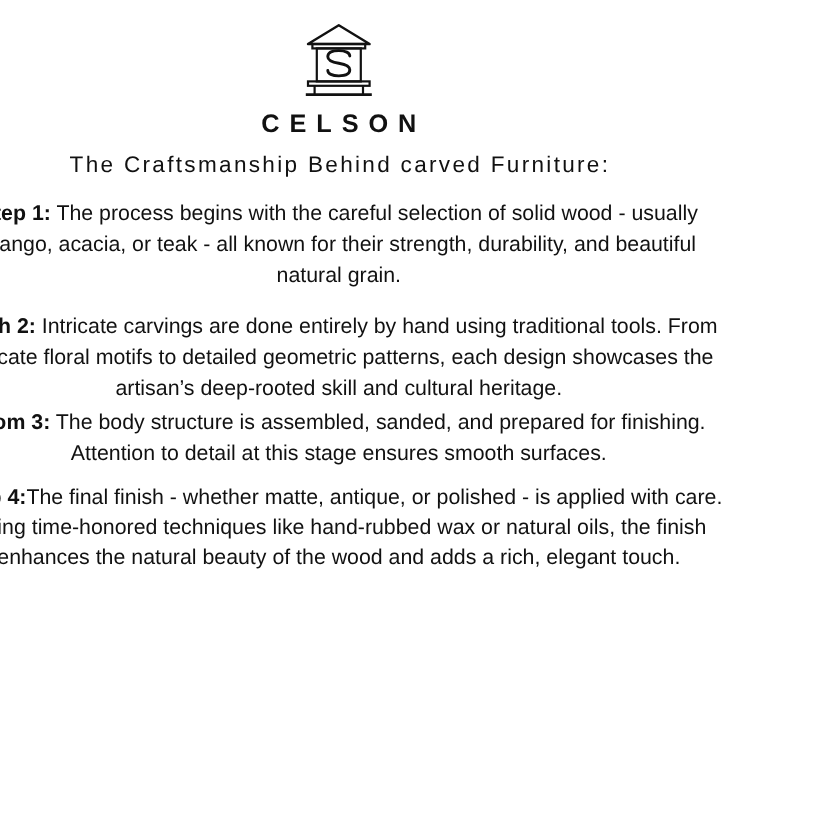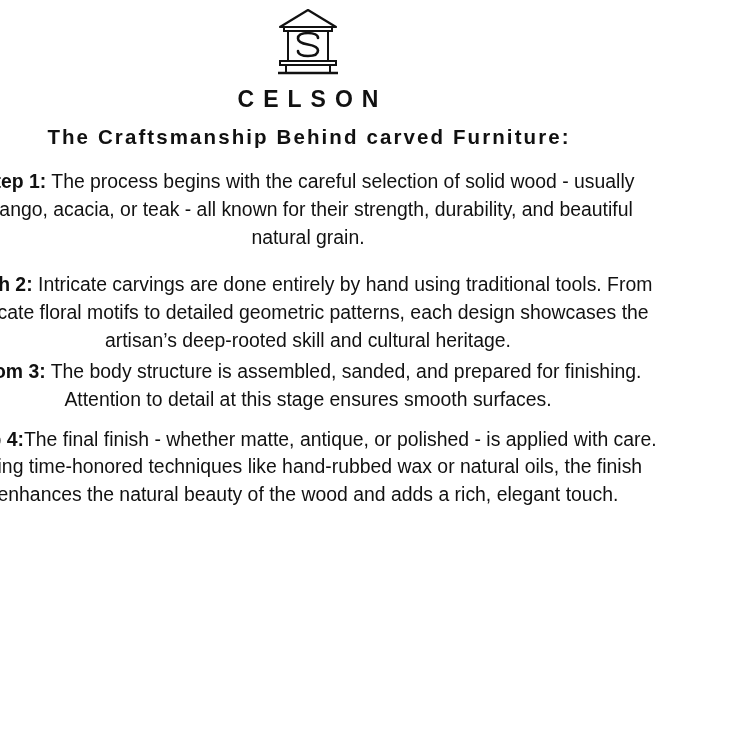--- a/index.html
+++ b/index.html
@@ -11,21 +11,21 @@
     height: 756px;
     background: #ffffff;
     font-family: "Liberation Sans", sans-serif;
     color: #111111;
     overflow: hidden;
   }
   .page {
     width: 616px;
     height: 756px;
     box-sizing: border-box;
-    padding: 4px 14px 6px 14px;
+    padding: 17px 14px 6px 14px;
     display: flex;
     flex-direction: column;
     align-items: center;
   }
   .logo-mark {
     width: 96px;
     height: 74px;
     display: flex;
     align-items: center;
     justify-content: center;
@@ -35,21 +35,21 @@
     font-size: 23px;
     font-weight: 700;
     letter-spacing: 9px;
     text-indent: 9px;
     color: #111111;
     margin-top: 6px;
     text-align: center;
   }
   .headline {
     font-size: 20.5px;
-    font-weight: 700;
+    font-weight: 400;
     letter-spacing: 2.1px;
     text-indent: 2.1px;
     color: #111111;
     margin-top: 12px;
     text-align: center;
     white-space: nowrap;
   }
   .body-block {
     width: 714px;
     text-align: center;

